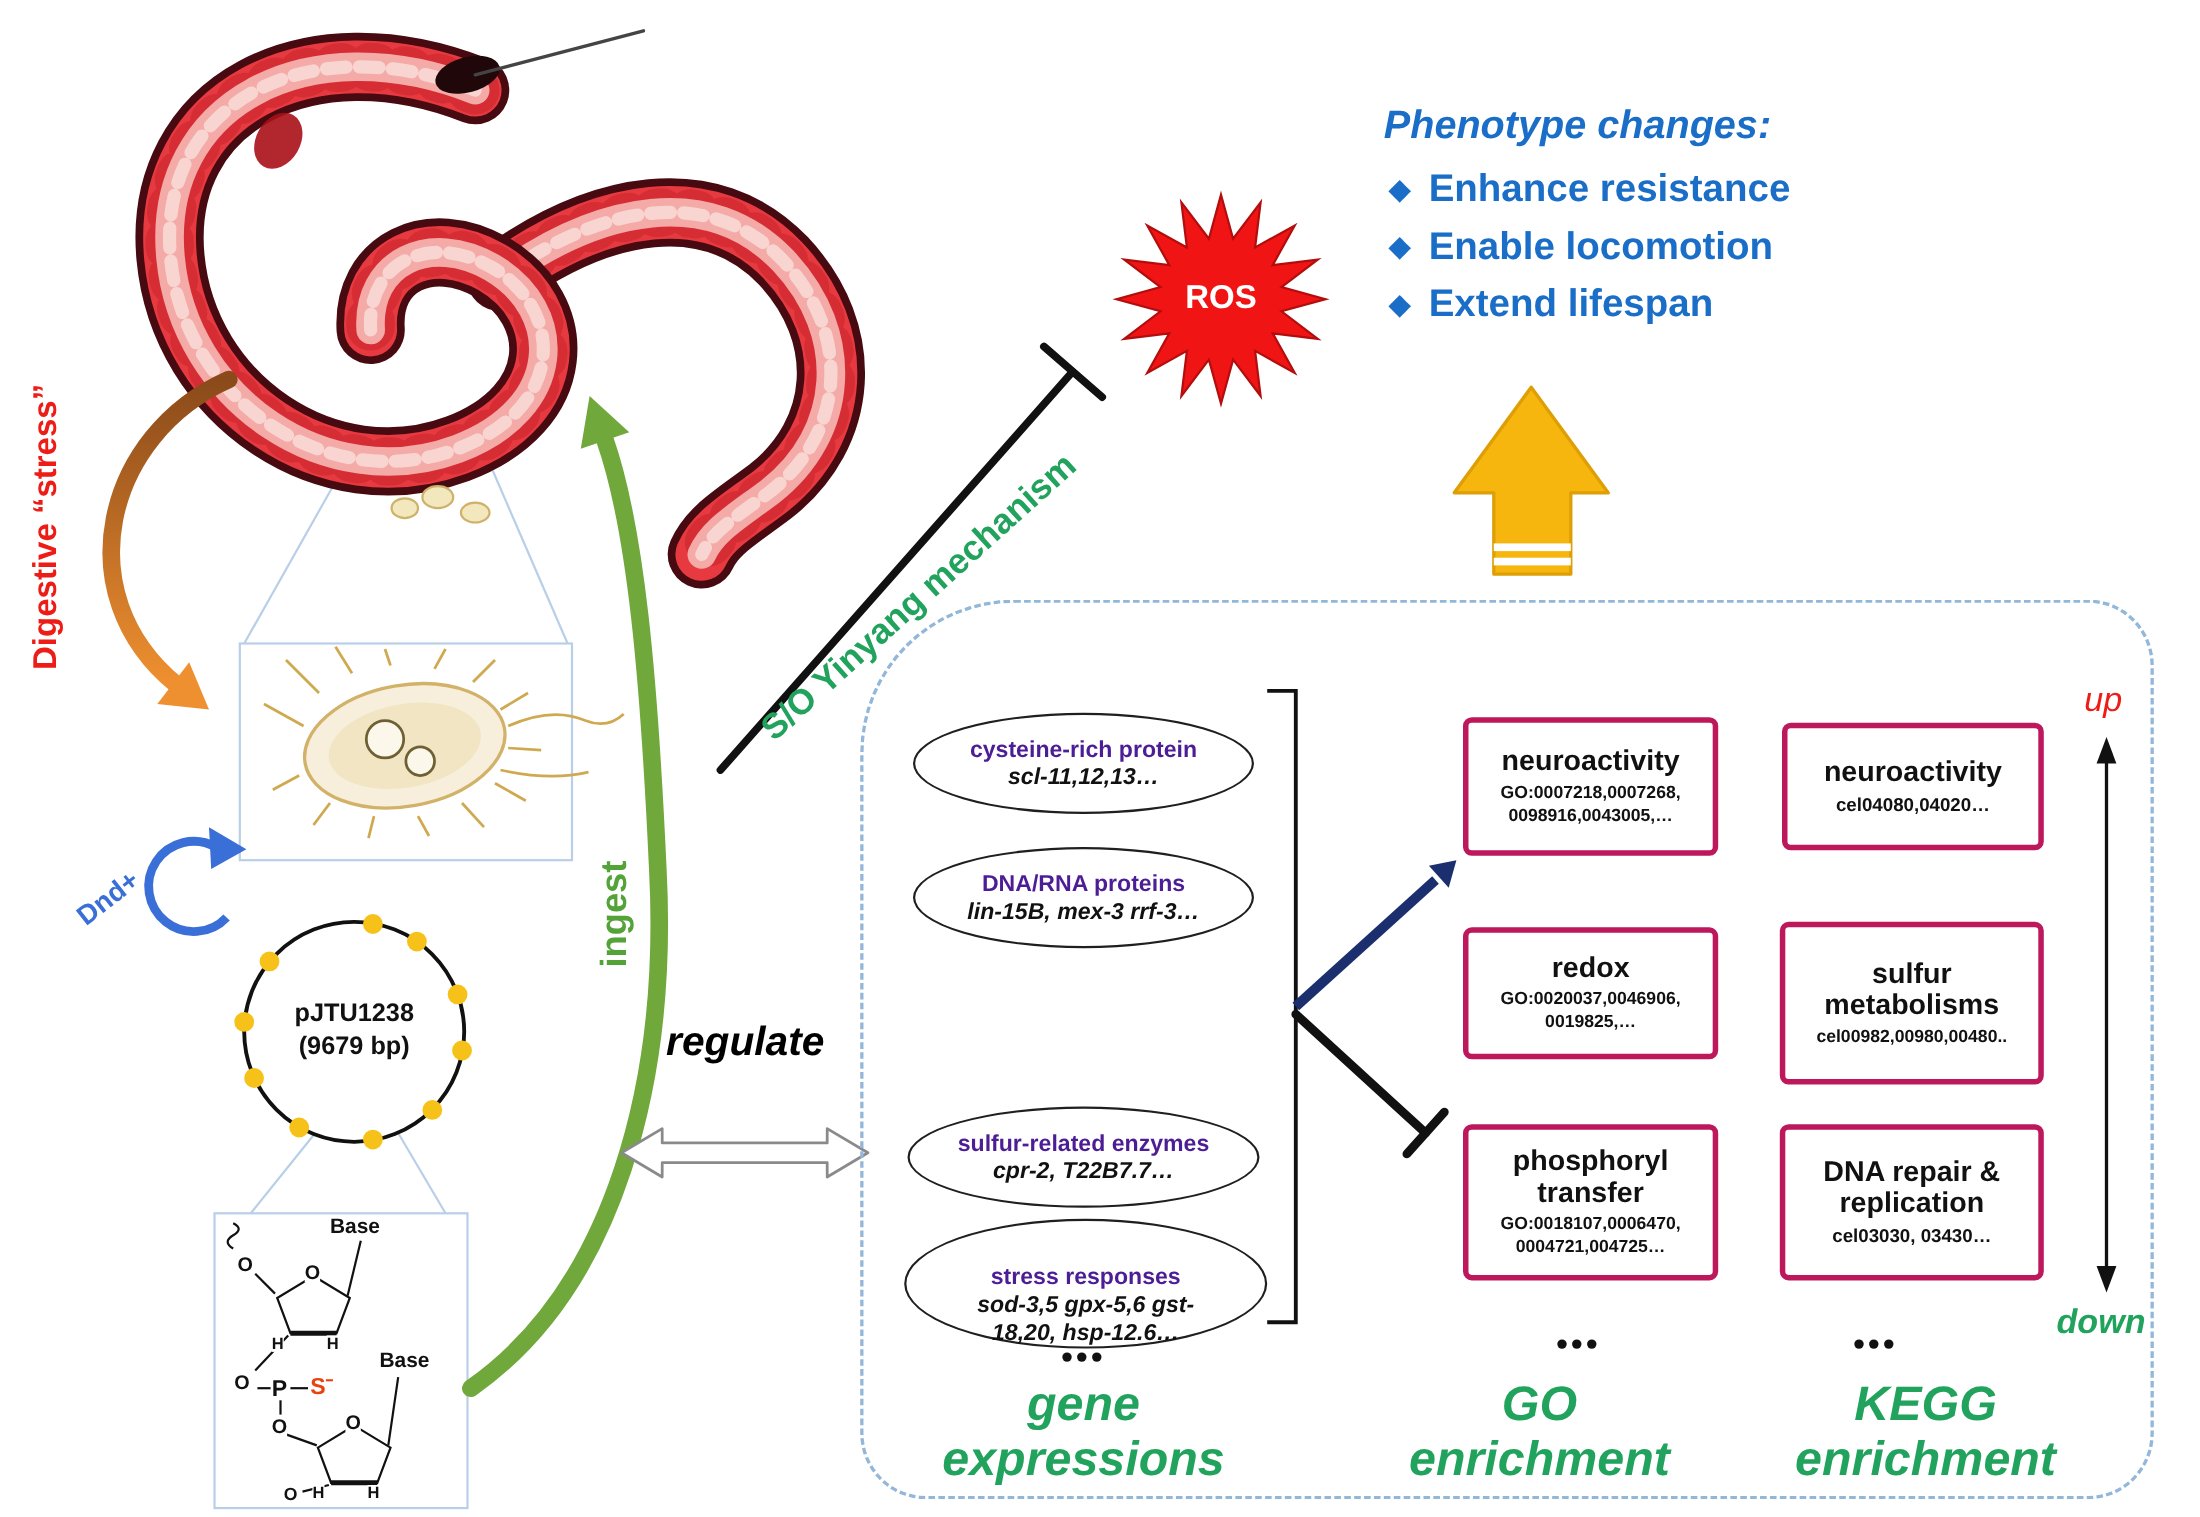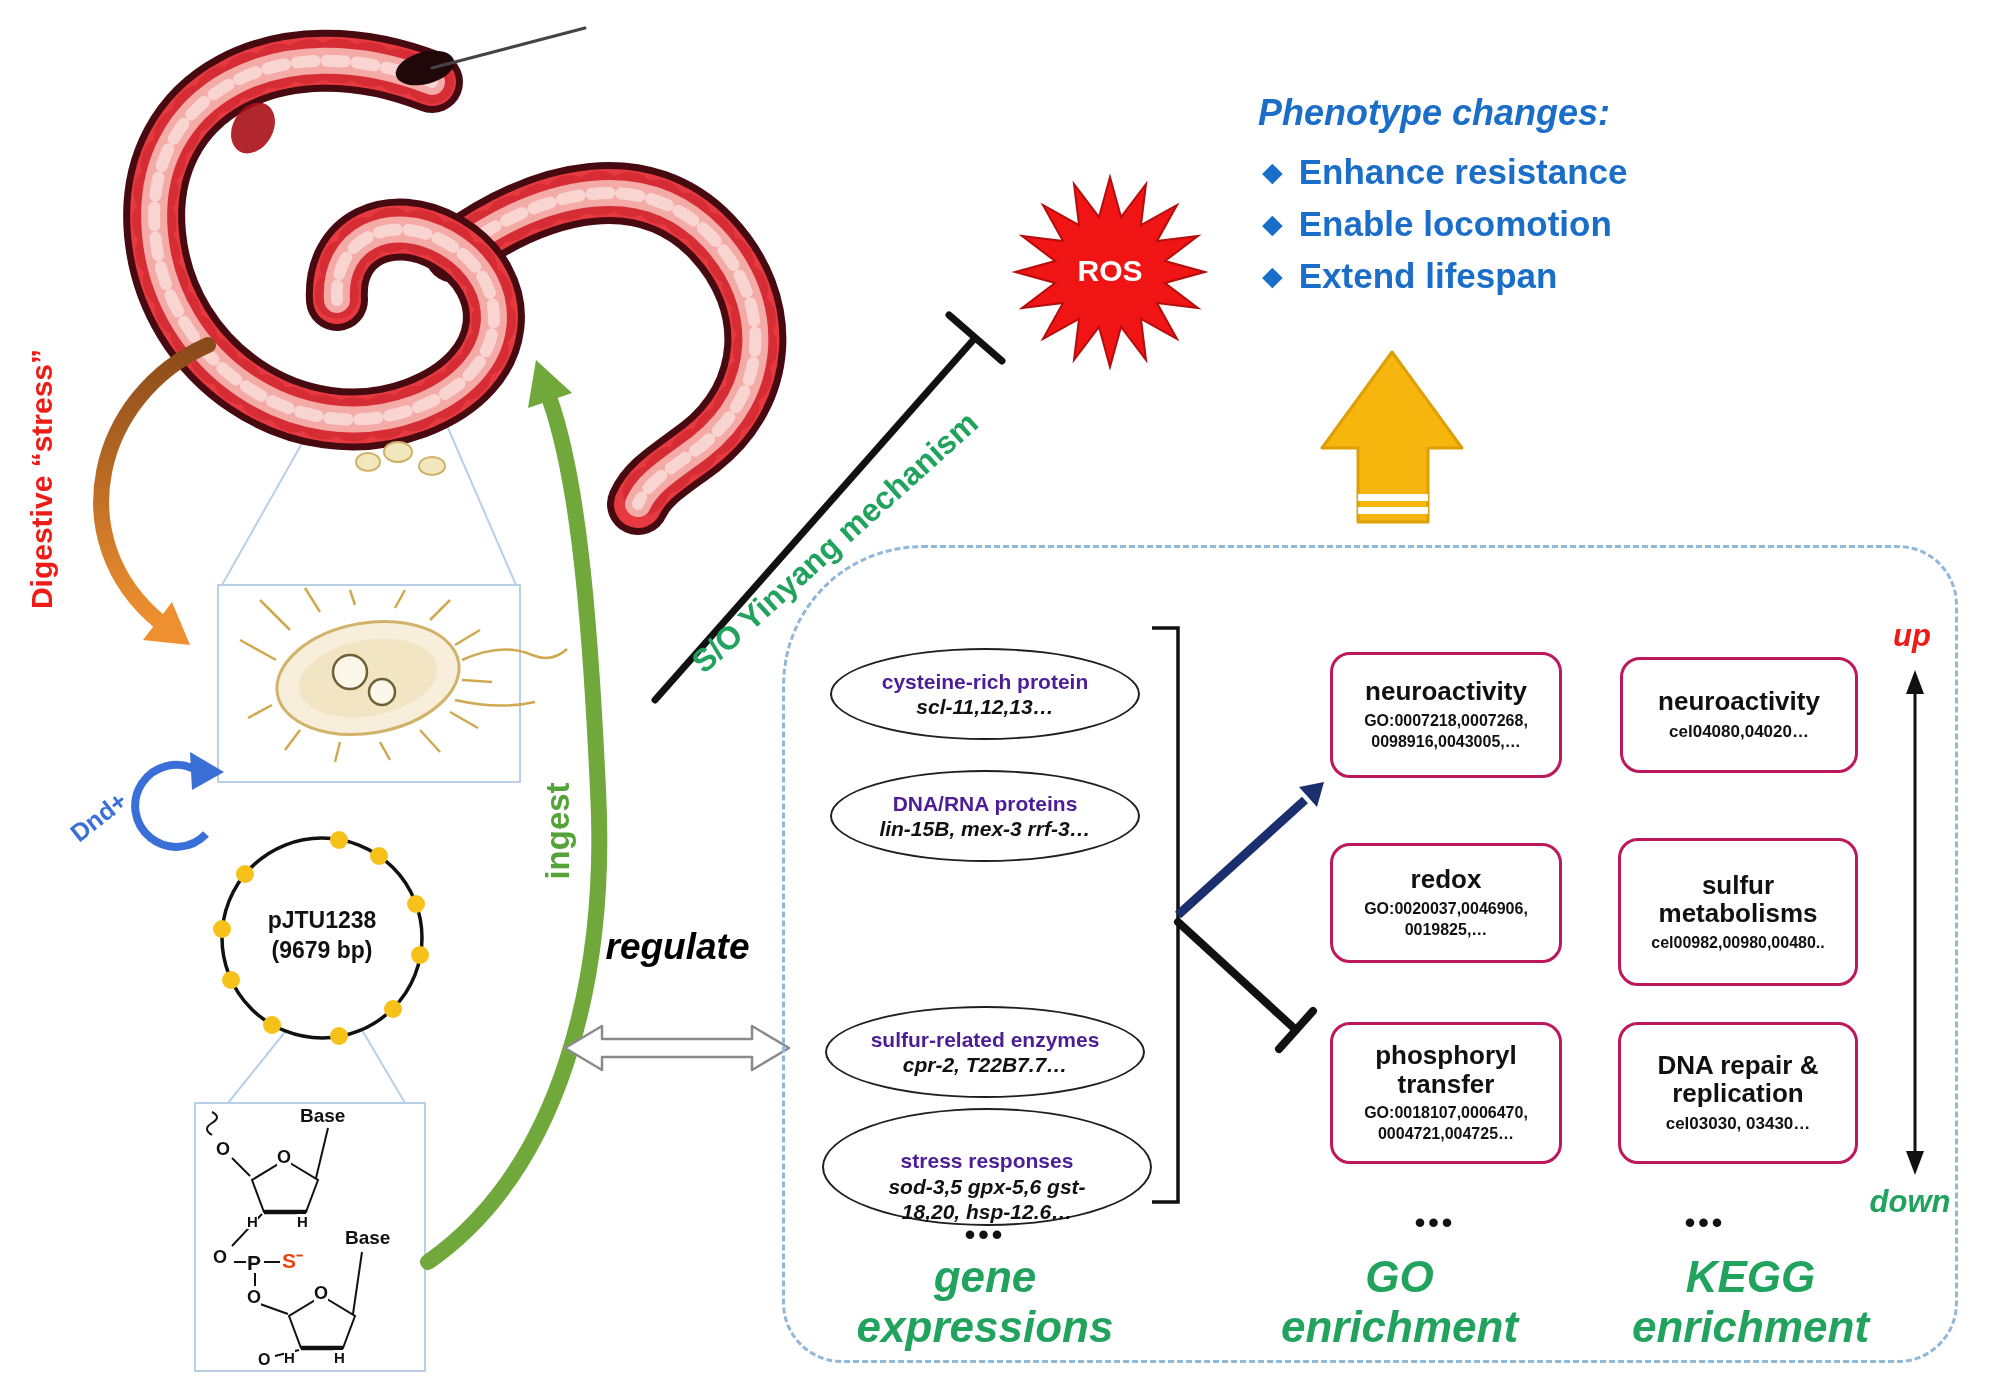--- a/index.html
+++ b/index.html
@@ -7,21 +7,21 @@
          font-family:"Liberation Sans", sans-serif;}
   #art{position:absolute;left:0;top:0;z-index:0;}
   .abs{position:absolute;z-index:3;}
   .panel{position:absolute;z-index:1;border:3px dashed #92b7d9;
          border-radius:140px 60px 60px 60px;background:transparent;}
   .ellipse{position:absolute;z-index:2;border:2.5px solid #1f1f1f;border-radius:50%;
            background:#fff;display:flex;flex-direction:column;align-items:center;
            justify-content:center;text-align:center;padding:0 12px;box-sizing:border-box;}
   .ellipse .l1{font-size:21px;font-weight:bold;color:#4c1d95;line-height:1.2;}
   .ellipse .l2{font-size:21px;font-weight:bold;font-style:italic;color:#111;line-height:1.2;white-space:pre-line;}
-  .gbox{position:absolute;z-index:2;border:3px solid #be185d;border-radius:20px;background:#fff;
+  .gbox{position:absolute;z-index:2;border:5px solid #be185d;border-radius:8px;background:#fff;
         display:flex;flex-direction:column;align-items:center;justify-content:center;
         text-align:center;padding:6px 8px;box-sizing:border-box;}
   .gbox .ttl{font-size:26px;font-weight:bold;color:#111;line-height:1.1;}
   .gbox .sub{font-size:16px;font-weight:bold;color:#111;line-height:1.3;margin-top:5px;white-space:pre-line;}
   .dots{font-size:30px;font-weight:bold;letter-spacing:3px;color:#111;text-align:center;}
   .collab{font-size:44px;font-weight:bold;font-style:italic;color:#21a35e;text-align:center;}
   .atom{position:absolute;z-index:3;font-weight:bold;color:#111;background:#fff;line-height:1;}
   .ph-item{position:absolute;display:flex;align-items:center;color:#1a6ec7;}
   .ph-item .dia{font-size:27px;margin-right:16px;}
   .ph-item .txt{font-size:35px;font-weight:bold;}
@@ -265,21 +265,21 @@
   </div>
 
   <div class="abs dots" style="left:935px;top:1218px;width:100px;">•••</div>
   <div class="abs dots" style="left:1385px;top:1206px;width:100px;">•••</div>
   <div class="abs dots" style="left:1655px;top:1206px;width:100px;">•••</div>
 
   <div class="abs collab" style="left:815px;top:1252px;width:340px;">gene expressions</div>
   <div class="abs collab" style="left:1262px;top:1252px;width:275px;">GO enrichment</div>
   <div class="abs collab" style="left:1598px;top:1252px;width:305px;">KEGG enrichment</div>
 
-  <div class="abs" style="left:1872px;top:618px;width:80px;text-align:center;color:#ed1c16;font-weight:bold;font-style:italic;font-size:31px;">up</div>
+  <div class="abs" style="left:1872px;top:618px;width:80px;text-align:center;color:#ed1c16;font-weight:normal;font-style:italic;font-size:31px;">up</div>
   <div class="abs" style="left:1855px;top:1184px;width:110px;text-align:center;color:#21a35e;font-weight:bold;font-style:italic;font-size:31px;">down</div>
 
 
   <span class="atom" style="left:300px;top:1106px;font-size:19px;">Base</span>
   <span class="atom" style="left:345px;top:1228px;font-size:19px;">Base</span>
   <span class="atom" style="left:216px;top:1140px;font-size:18px;">O</span>
   <span class="atom" style="left:277px;top:1148px;font-size:18px;">O</span>
   <span class="atom" style="left:247px;top:1214px;font-size:15px;">H</span>
   <span class="atom" style="left:297px;top:1214px;font-size:15px;">H</span>
   <span class="atom" style="left:213px;top:1248px;font-size:18px;">O</span>

